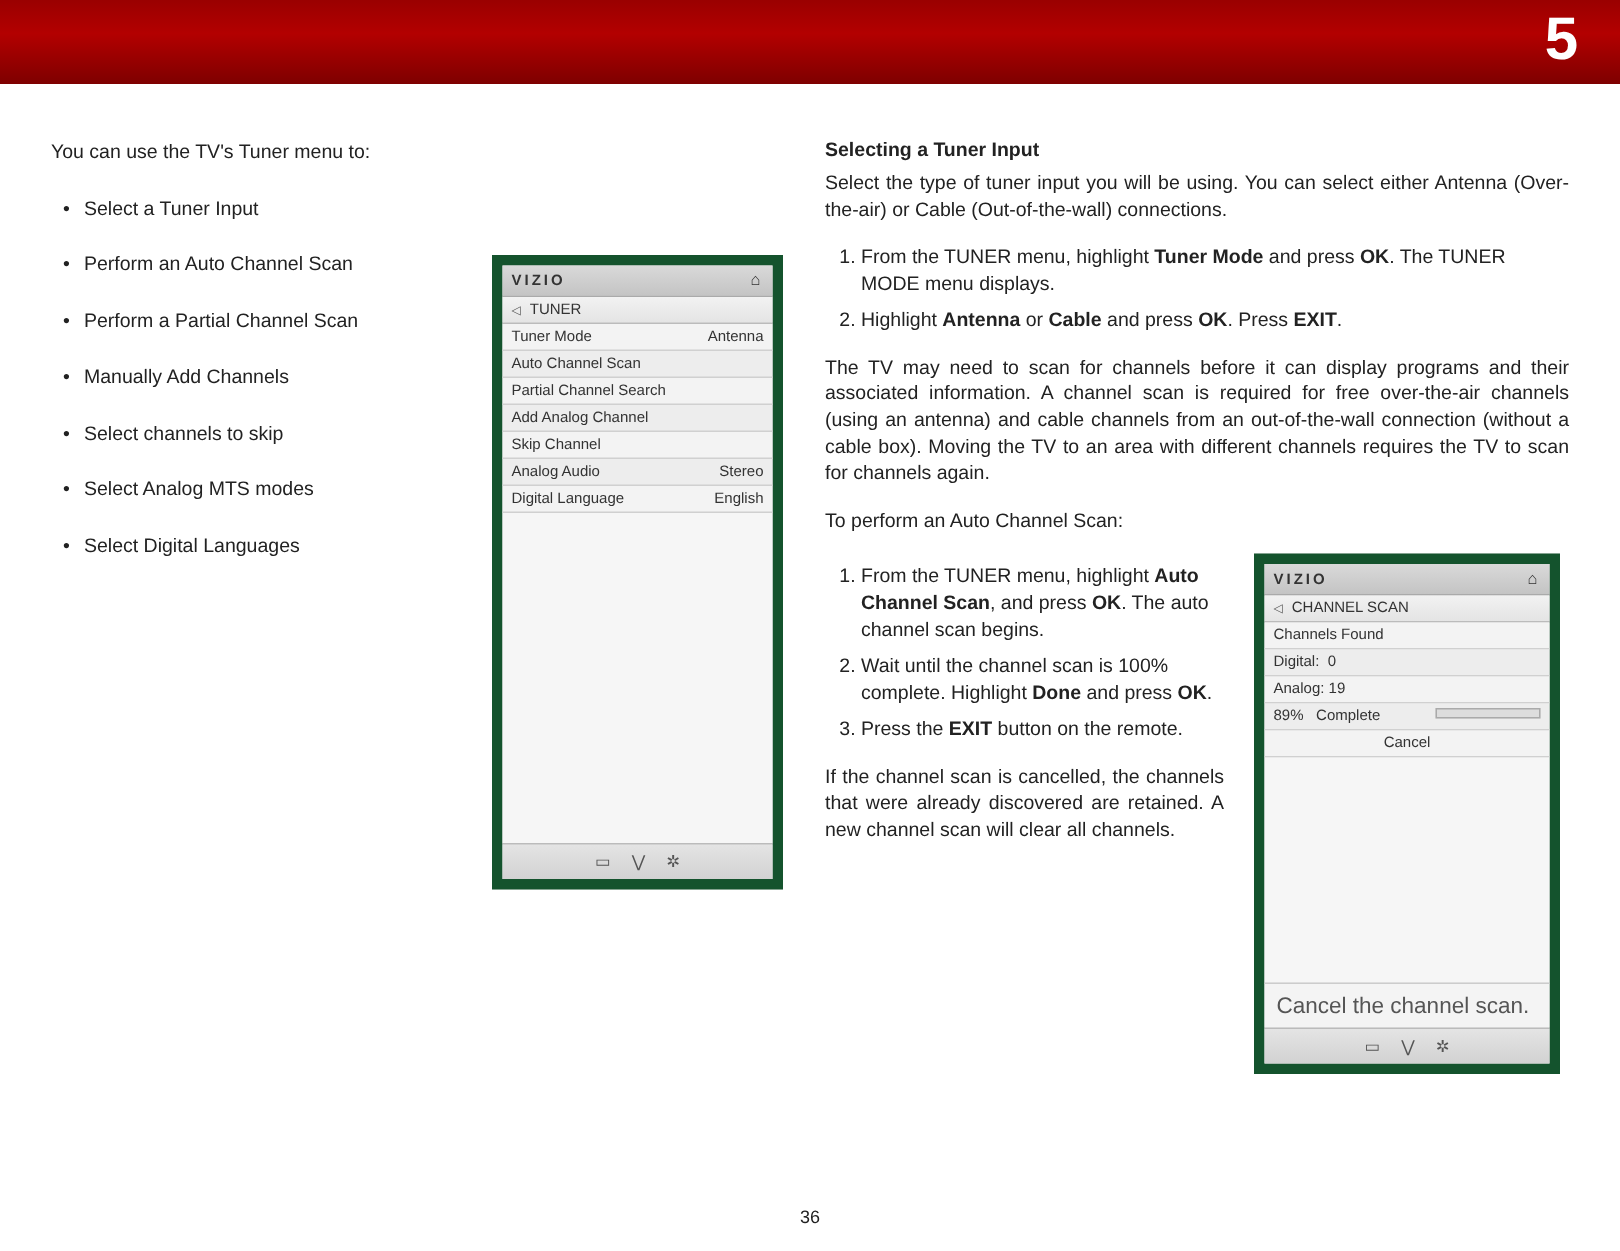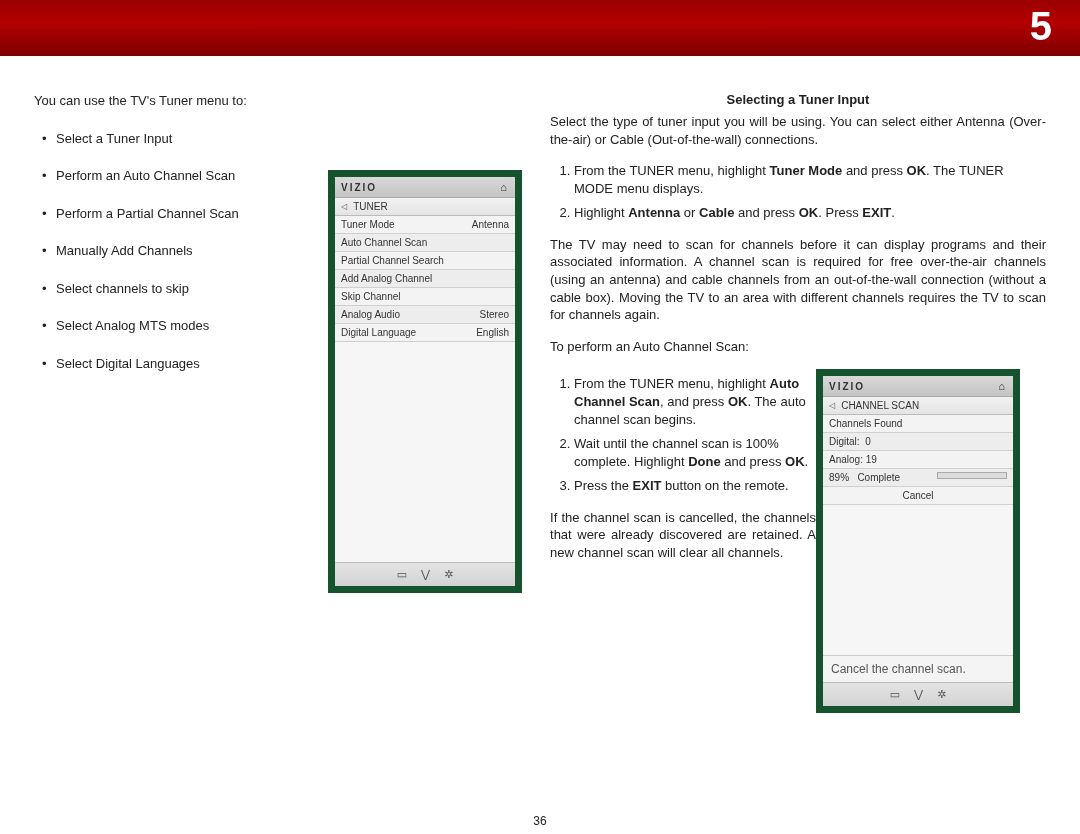--- a/index.html
+++ b/index.html
@@ -46,21 +46,20 @@
     font-family: Arial, sans-serif;
     font-weight: 900;
     letter-spacing: 0.5px;
     font-size: 17px;
     margin-bottom: 18px;
   }
   h2.sub {
     font-size: 13px;
     font-weight: 700;
     margin-bottom: 6px;
-    text-align: center;
   }
   p.body, li.body, .just {
     font-size: 13px;
     line-height: 1.35;
   }
   .just { text-align: justify; }
   ul.bullets {
     list-style: none;
     padding-left: 22px;
     margin-top: 6px;
@@ -129,31 +128,31 @@
     background: #ddd;
     border: 1px solid #aaa;
     vertical-align: middle;
     margin-left: 6px;
   }
   .osd .progress-inner {
     height: 100%;
     background: #666;
   }
   .osd .info {
-    font-size: 12px;
+    font-size: 15px;
     color: #555;
     padding: 6px 8px;
     border-top: 1px solid #ccc;
     background: #f4f4f4;
   }
   .osd .cancel { text-align: center; }
   .pagenum {
     position: absolute;
     left: 50%; transform: translateX(-50%);
-    bottom: 6px;
+    bottom: 16px;
     font-size: 12px;
   }
   .bold { font-weight: 700; }
   .right-step-wrap { width: 266px; }
 </style>
 </head>
 <body>
 
 <div class="top-bar">
   <div class="chapnum">5</div>
@@ -230,21 +229,21 @@
           <span>From the TUNER menu, highlight </span><span class="bold">Tuner Mode</span><span> and press </span><span class="bold">OK</span><span>. The TUNER MODE menu displays.</span>
         </li>
         <li>
           <span>Highlight </span><span class="bold">Antenna</span><span> or </span><span class="bold">Cable</span><span> and press </span><span class="bold">OK</span><span>. Press </span><span class="bold">EXIT</span><span>.</span>
         </li>
       </ol>
 
       <p class="body just mb">The TV may need to scan for channels before it can display programs and their associated information. A channel scan is required for free over-the-air channels (using an antenna) and cable channels from an out-of-the-wall connection (without a cable box). Moving the TV to an area with different channels requires the TV to scan for channels again.</p>
       <p class="body mb">To perform an Auto Channel Scan:</p>
 
-      <div style="display:flex; ">
+      <div style="display:flex; gap:20px;">
         <div class="right-step-wrap">
           <ol class="steps mb">
             <li>
               <span>From the TUNER menu, highlight </span><span class="bold">Auto Channel Scan</span><span>, and press </span><span class="bold">OK</span><span>. The auto channel scan begins.</span>
             </li>
             <li>
               <span>Wait until the channel scan is 100% complete. Highlight </span><span class="bold">Done</span><span> and press </span><span class="bold">OK</span><span>.</span>
             </li>
             <li>
               <span>Press the </span><span class="bold">EXIT</span><span> button on the remote.</span>

